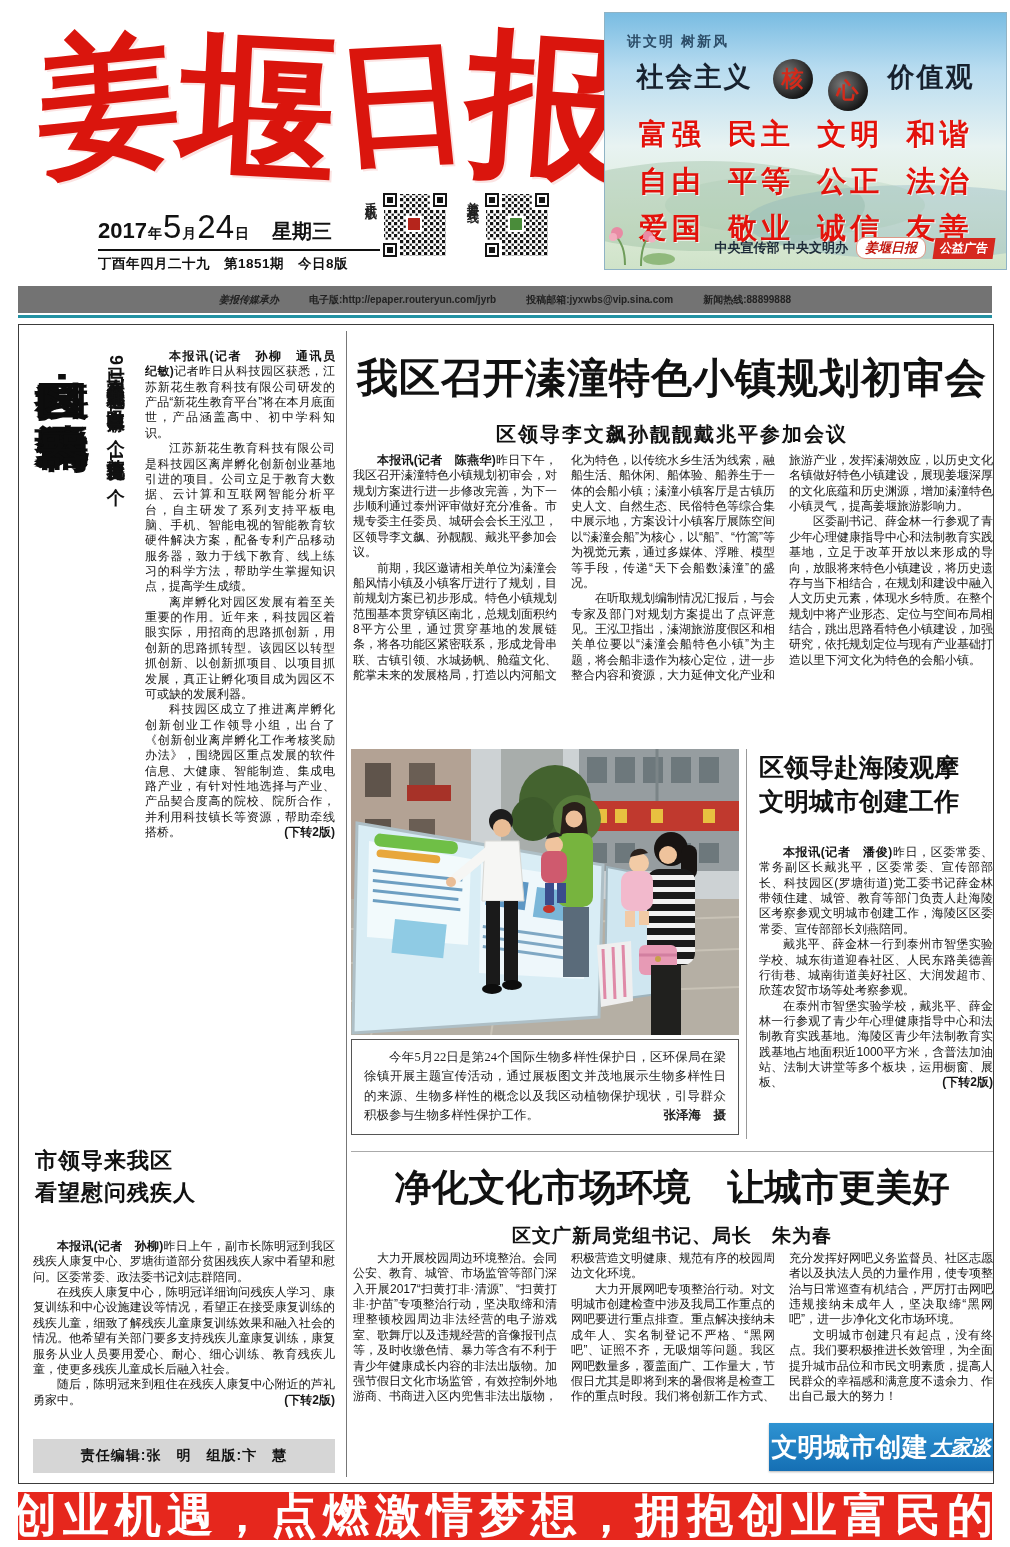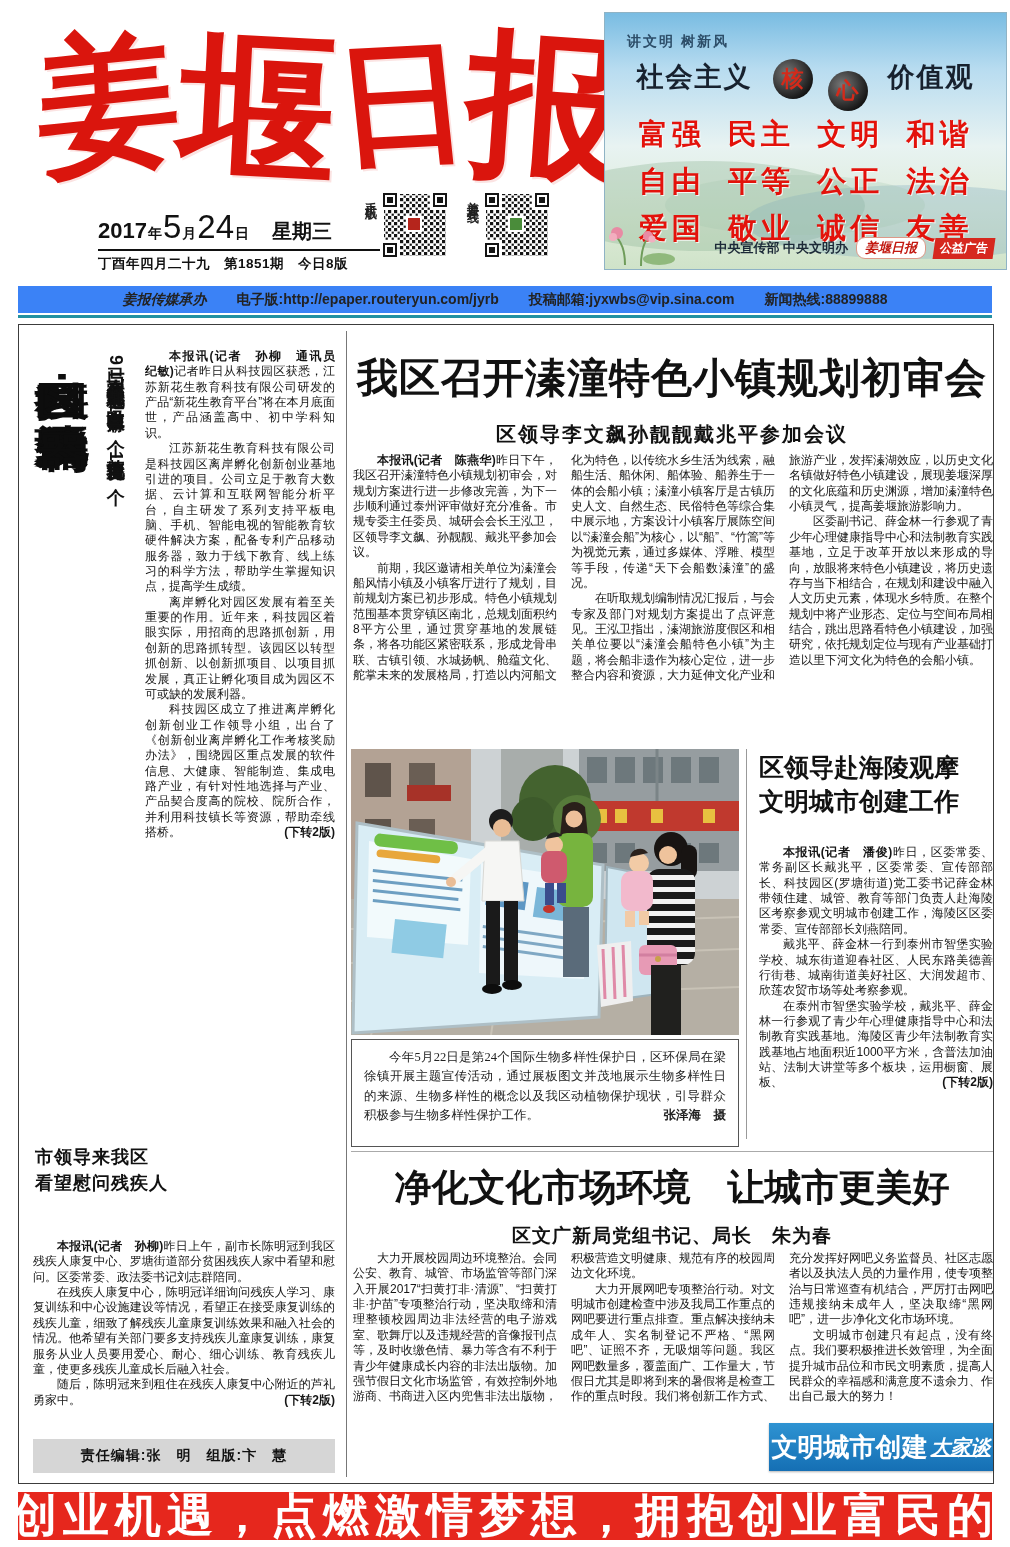--- a/index.html
+++ b/index.html
@@ -49,22 +49,22 @@
          font-family:"DejaVu Sans",sans-serif;text-shadow:1px 1px 0 rgba(255,255,255,.8);}
   .psa-footer{position:absolute;right:12px;bottom:10px;display:flex;align-items:center;gap:8px;}
   .psa-org{font-size:13px;font-weight:900;color:#1c2a38;}
   .badge-paper{background:#fff;border:1px solid #d98;border-radius:9px;color:#c2180f;
                font-family:"Liberation Serif",serif;font-style:italic;font-weight:900;
                font-size:13px;padding:1px 8px;}
   .badge-psa{background:#d6281e;color:#fff;font-size:12px;font-weight:800;padding:2px 6px;
              transform:skewX(-8deg);}
   .lotus{position:absolute;left:2px;bottom:2px;}
   
-  .infobar{position:absolute;left:18px;top:286px;width:974px;height:27px;background:#3b82f6;
-           display:flex;align-items:center;justify-content:center;gap:30px;font-size:14px;color:#222;}
+  .infobar{position:absolute;left:18px;top:286px;width:974px;height:27px;background:#737373;
+           display:flex;align-items:center;justify-content:center;gap:30px;font-size:10px;color:#222;}
   .ib-item{font-weight:600;white-space:nowrap;}
   .ib-item:first-child{font-family:"Liberation Serif",serif;font-style:italic;font-weight:700;}
   .tealline{position:absolute;left:18px;top:315px;width:974px;height:3px;background:#2391a2;}
   
   .contentbox{position:absolute;left:18px;top:324px;width:974px;height:1158px;
               border:1px solid #3c3c3c;background:#fff;}
   .vline{position:absolute;width:1px;background:#777;}
   .vl-left{left:327px;top:6px;height:1146px;}
   .vl-right{left:727px;top:424px;height:390px;background:#999;}
   .hrule{position:absolute;left:332px;top:826px;width:642px;height:1px;background:#aaa;}
@@ -73,36 +73,36 @@
            font-size:38px;font-weight:900;font-family:"DejaVu Sans",sans-serif;color:#0d0d0d;
            transform:scaleX(1.42);transform-origin:left top;letter-spacing:1px;line-height:1;}
   .va-sub{position:absolute;left:86px;top:28px;height:656px;writing-mode:vertical-rl;
           font-size:18px;font-weight:700;color:#111;letter-spacing:1px;line-height:1.1;}
   .body-txt{font-size:12px;line-height:1.28;text-align:justify;color:#151515;overflow:hidden;}
   .body-txt p{margin:0;text-indent:2em;}
   .body-txt .lead{font-weight:900;}
   .body-txt .cont{float:right;font-weight:900;text-indent:0;}
   .a1-body{position:absolute;left:126px;top:24px;width:190px;height:784px;}
   
-  .a2-head{position:absolute;left:16px;top:820px;font-size:18px;font-weight:900;line-height:1.45;
-           white-space:pre-line;font-family:Liberation Mono, monospace;letter-spacing:1px;}
+  .a2-head{position:absolute;left:16px;top:820px;font-size:22px;font-weight:900;line-height:1.45;
+           white-space:pre-line;font-family:Liberation Serif, serif;letter-spacing:1px;}
   .a2-body{position:absolute;left:14px;top:914px;width:302px;height:198px;}
   .editorbox{position:absolute;left:14px;top:1114px;width:302px;height:34px;background:#d6d6d6;
              display:flex;align-items:center;justify-content:center;font-size:14px;font-weight:900;
              letter-spacing:1px;}
   
   .mh{position:absolute;left:332px;top:26px;width:642px;text-align:center;font-size:41px;
       font-weight:900;font-family:"DejaVu Sans",sans-serif;letter-spacing:1px;white-space:nowrap;}
   .msub{position:absolute;left:332px;top:96px;width:642px;text-align:center;font-size:20px;
         font-weight:800;letter-spacing:2px;}
   .mbody{position:absolute;left:334px;top:128px;width:640px;height:290px;
          column-count:3;column-gap:14px;}
   
   .photo{position:absolute;left:332px;top:424px;width:388px;height:286px;background:#c9ced0;}
-  .caption{position:absolute;left:332px;top:714px;width:388px;height:108px;border:1px solid #555;
+  .caption{position:absolute;left:332px;top:714px;width:388px;height:96px;border:1px solid #555;
            box-sizing:border-box;padding:8px 12px;font-family:"Liberation Serif",serif;
            font-size:12.5px;line-height:1.55;text-align:justify;color:#222;}
   .caption p{margin:0;text-indent:2em;}
   .caption .credit{float:right;font-weight:900;text-indent:0;margin-left:10px;}
   
   .ra-head{position:absolute;left:740px;top:426px;width:234px;font-size:25px;font-weight:900;
            line-height:1.35;white-space:pre-line;font-family:"DejaVu Sans",sans-serif;}
   .ra-body{position:absolute;left:740px;top:520px;width:234px;height:298px;}
   
   .bh{position:absolute;left:332px;top:838px;width:642px;text-align:center;font-size:37px;

